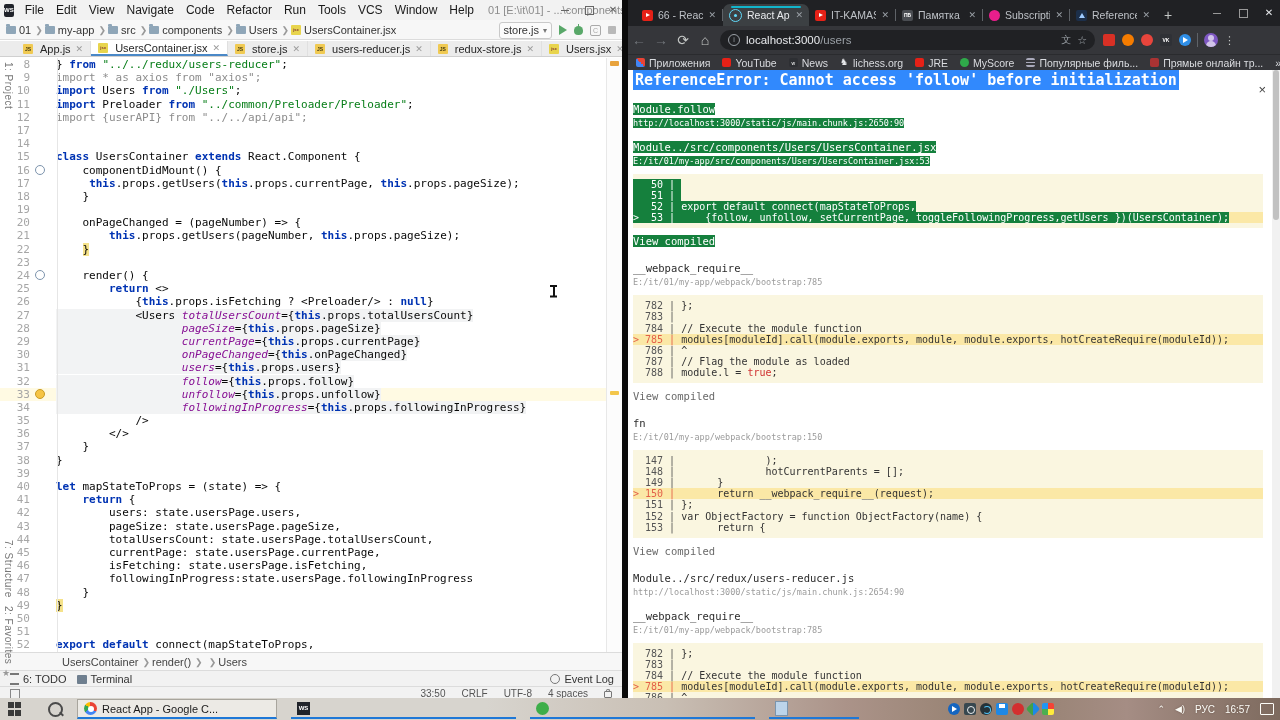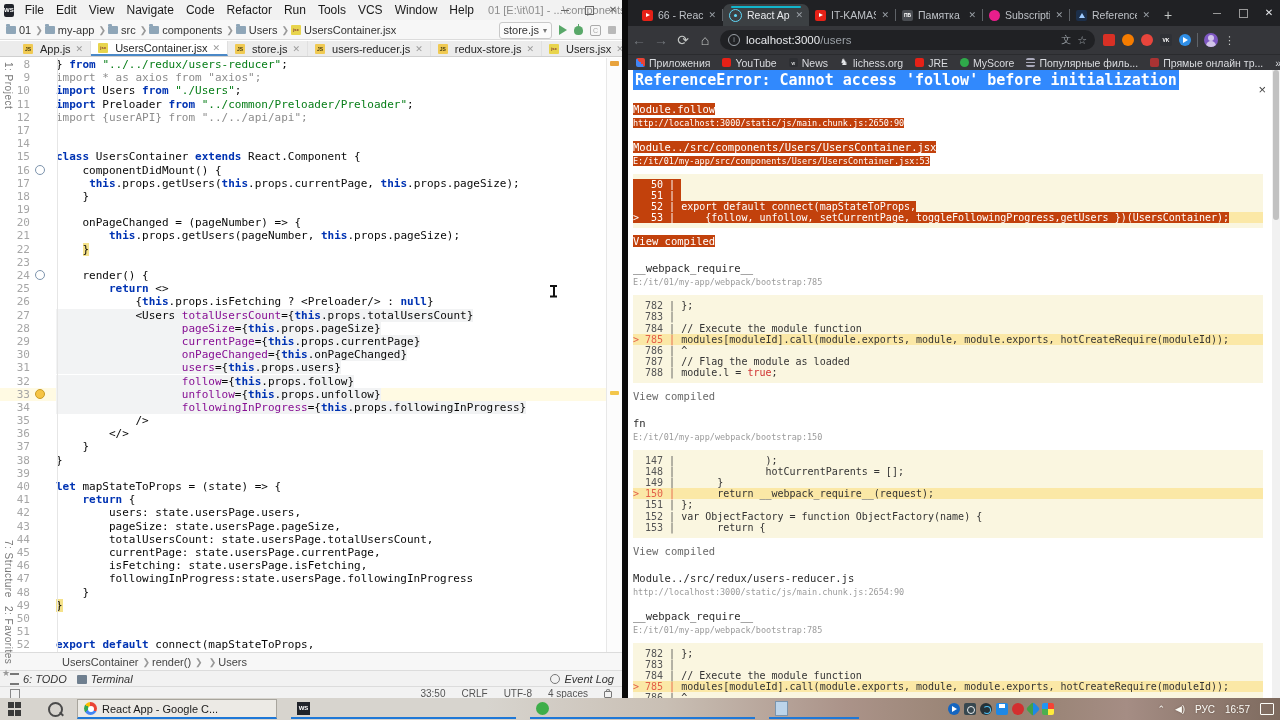--- a/index.html
+++ b/index.html
@@ -37,35 +37,35 @@
   .tab-badge{width:5px;height:10px;background:#e8a33d;border-radius:2px;align-self:center;margin-left:4px;}
   
   #editor{left:0;top:58px;width:606px;height:594px;background:#fff;overflow:hidden;font-family:"DejaVu Sans Mono",monospace;font-size:11px;line-height:13.2px;}
   .eline{position:relative;white-space:pre;height:13.2px;}
   .eline .gut{display:inline-block;width:30px;text-align:right;color:#a6a6a6;padding-right:4px;}
   .eline .gico{display:inline-block;width:12px;text-align:center;}
   .eline .fold{display:inline-block;width:10px;}
   .eline .ct{color:#080808;}
   .kw{color:#0033b3;font-weight:bold;}
   .str{color:#067d17;}
-  .attr{color:#871094;}
+  .attr{color:#871094;font-style:italic;}
   .eline.dim .ct, .eline.dim .ct *{color:#8c8c8c !important;font-weight:normal;}
   .eline.caret{background:#fffae3;}
   .jsxbg{background:#f2f3f4;}
   .bracehl{background:#f5e28a;}
   .ovr-ico{display:inline-block;width:8px;height:8px;border:1px solid #7d94ad;border-radius:50%;position:relative;top:1px;}
   .bulb{display:inline-block;width:8px;height:8px;background:#f6c445;border:1px solid #c99b25;border-radius:50%;position:relative;top:1px;}
   #gutter-border{left:57px;top:58px;width:1px;height:594px;background:#e6e6e6;}
   
   #stripe{left:606px;top:58px;width:16px;height:594px;background:#fcfcfc;border-left:1px solid #e8e8e8;}
   .stripe-top{position:absolute;left:3px;top:3px;width:9px;height:5px;background:#e8a33d;border-radius:1px;}
   .stripe-warn{position:absolute;left:3px;top:333px;width:9px;height:4px;background:#f3c64b;border-radius:1px;}
   
   #ide-crumb2{left:0;top:652px;width:622px;height:18px;background:#f7f7f7;border-top:1px solid #dcdcdc;display:flex;align-items:center;font-size:11px;color:#444;padding-left:62px;box-sizing:border-box;}
-  #ide-toolrow{left:0;top:670px;width:622px;height:16px;background:#f2f2f2;border-top:1px solid #dcdcdc;display:flex;align-items:center;font-size:11px;color:#333;font-style:italic;}
+  #ide-toolrow{left:0;top:670px;width:622px;height:16px;background:#f2f2f2;border-top:1px solid #dcdcdc;display:flex;align-items:center;font-size:11px;color:#333;}
   .toolitem{display:flex;align-items:center;gap:4px;margin-left:10px;}
   .ico-lines{width:9px;height:8px;border-top:2px solid #777;border-bottom:2px solid #777;}
   .ico-term{width:10px;height:9px;background:#6f7f8f;border-radius:1px;}
   #eventlog{position:absolute;right:8px;display:flex;align-items:center;gap:4px;}
   .ico-circle{width:8px;height:8px;border:1px solid #777;border-radius:50%;}
   #ide-statusrow{left:0;top:686px;width:622px;height:12px;background:#f2f2f2;border-top:1px solid #dcdcdc;font-size:10px;color:#555;}
   .status-right{position:absolute;right:10px;top:0;display:flex;gap:16px;align-items:center;height:12px;}
   .ico-sq{width:8px;height:8px;border:1px solid #888;margin-left:6px;margin-top:2px;}
   .ico-lock{width:6px;height:5px;border:1px solid #777;border-radius:1px;position:relative;margin-top:3px;}
   .ico-lock::before{content:"";position:absolute;left:1px;top:-3px;width:2px;height:2px;border:1px solid #777;border-bottom:none;border-radius:2px 2px 0 0;}
@@ -128,21 +128,21 @@
   .bi-green{background:#2faa4a;border-radius:50%;}
   .bi-list{background:linear-gradient(#aab 20%,transparent 20%,transparent 40%,#aab 40%,#aab 60%,transparent 60%,transparent 80%,#aab 80%);}
   .bi-tv{background:#a33;}
   .bm-more{color:#dadce0;margin-left:auto;margin-right:4px;}
   
   #content{left:0;top:70px;width:652px;height:628px;background:#fff;overflow:hidden;font-family:"DejaVu Sans Mono",monospace;color:#333;}
   #overlay-inner{position:absolute;left:5px;top:0;width:630px;}
   #ov-title{margin-top:6px;font-size:15px;font-weight:bold;line-height:19px;display:inline;background:#3189fd;color:#fff;padding:1px 2px;}
   .sec-fn{font-size:10.5px;margin-top:13px;color:#2b2b2b;white-space:nowrap;}
   .sec-loc{font-size:8.5px;margin-top:3px;color:#9b9b9b;white-space:nowrap;}
-  .sel{background:#c2410c;color:#fff !important;}
+  .sel{background:#15803d;color:#fff !important;}
   .codeblock{background:#faf6e0;margin:8px 0 2px 0;padding:5px 0;}
   .cl{font-size:10px;line-height:11.1px;white-space:pre;}
   .cl .pre{color:#555;}
   .cl.m{background:#fbe8a6;}
   .cl.m .pre{color:#e36049;}
   .red{color:#d03131;}
   .viewc{font-size:10.5px;color:#6a6a6a;margin-top:5px;display:inline-block;}
   #ov-close{position:absolute;right:14px;top:12px;font-size:13px;color:#444;font-family:"Liberation Sans",sans-serif;}
   #cscroll{position:absolute;right:0;top:0;width:8px;height:628px;background:#f1f1f1;}
   #cscroll .thumb{position:absolute;left:1px;top:0;width:6px;height:150px;background:#c1c1c1;border-radius:3px;}

